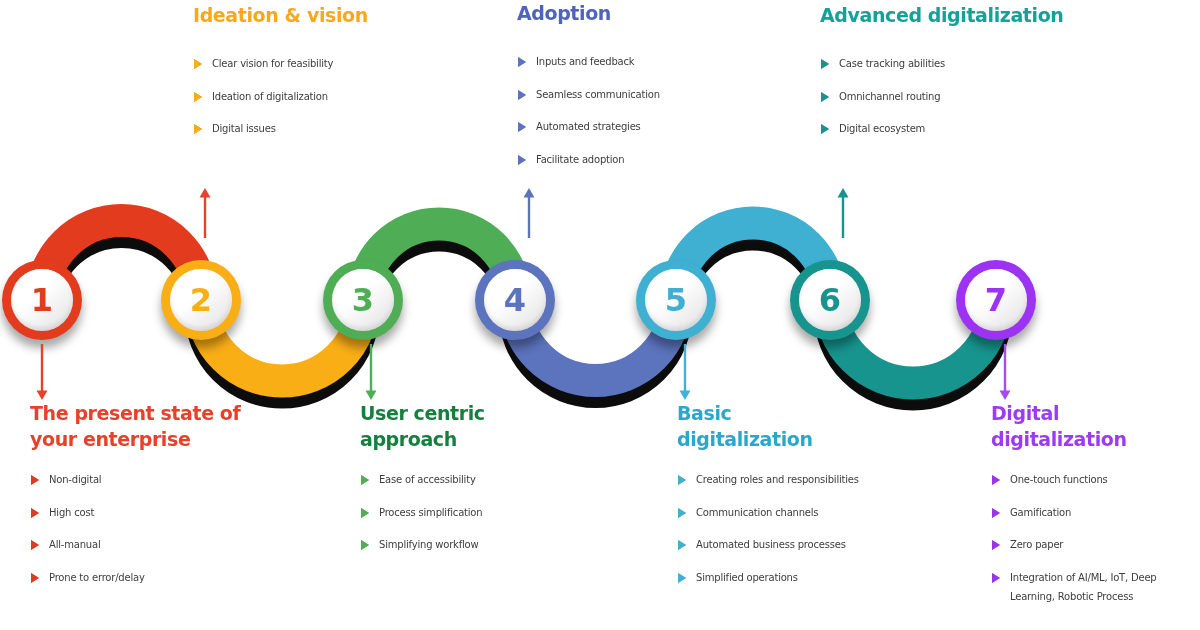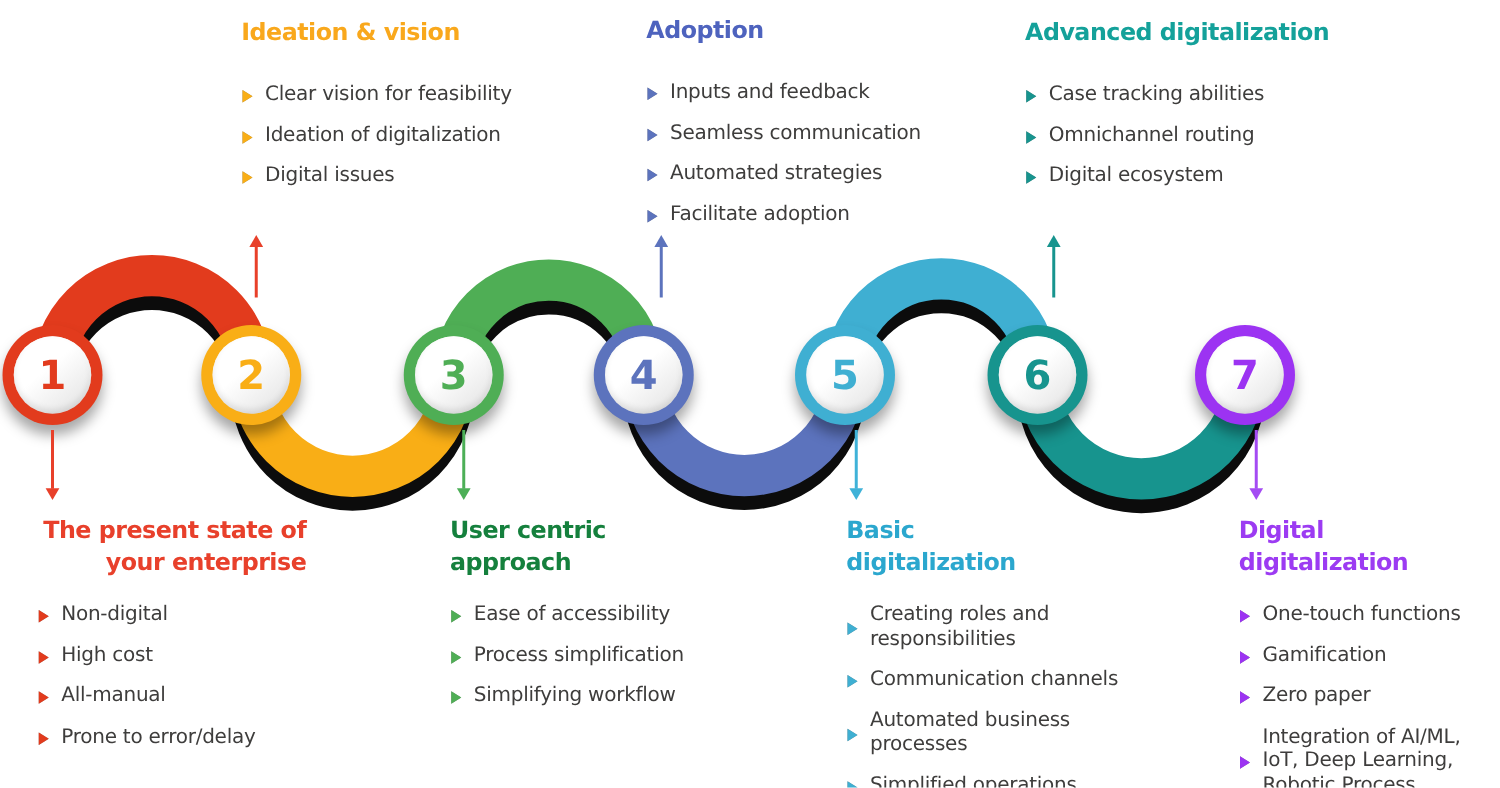--- a/index.html
+++ b/index.html
@@ -16,31 +16,31 @@
     position:absolute;top:260px;width:80px;height:80px;border-radius:50%;
     box-shadow:0 8px 10px rgba(0,0,0,0.35);
   }
   .node-inner{
     position:absolute;inset:9px;border-radius:50%;
     background:linear-gradient(140deg,#ffffff 42%,#e0e0e0 100%);
     box-shadow:inset 0 -3px 5px rgba(0,0,0,0.10), inset 0 2px 3px rgba(255,255,255,0.9);
     display:flex;align-items:center;justify-content:center;
     font-size:32px;font-weight:bold;
   }
-  .section{position:absolute;margin-top:11px;}
+  .section{position:absolute;}
   .title{
     font-weight:bold;font-size:19px;line-height:26px;letter-spacing:-0.4px;
   }
   .items{list-style:none;margin:0;padding:0;}
   .items.top-gap{margin-top:26px;}
   .items.bottom-gap{margin-top:18px;}
   .items li{
-    display:flex;align-items:center;
+    display:flex;align-items:flex-start;
     margin-bottom:13px;
-    font-size:16px;line-height:19.5px;letter-spacing:-0.2px;
+    font-size:10px;line-height:19.5px;letter-spacing:-0.2px;
   }
   .marker{
     flex:none;width:0;height:0;margin:5px 10px 0 1px;
     border-left:8px solid #999;
     border-top:5px solid transparent;
     border-bottom:5px solid transparent;
     filter:drop-shadow(0.6px 0.6px 0 rgba(45,45,45,0.55));
   }
   .arrow{position:absolute;overflow:visible;}
 </style>
@@ -180,21 +180,21 @@
           <span>Omnichannel routing</span>
         </li>
       <li>
           <span class="marker" style="border-left-color: rgb(23, 148, 142);"></span>
           <span>Digital ecosystem</span>
         </li>
     </ul>
   </div>
 
   <div class="section" style="left:30px;top:400px;width:215px">
-    <div class="title" style="color: rgb(232, 64, 43); text-align: right;">
+    <div class="title" style="color: rgb(232, 64, 43);">
       <div>The present state of</div>
       <div>your enterprise</div>
     </div>
     <ul class="items bottom-gap">
       <li>
           <span class="marker" style="border-left-color: rgb(226, 59, 29);"></span>
           <span>Non-digital</span>
         </li>
       <li>
           <span class="marker" style="border-left-color: rgb(226, 59, 29);"></span>

